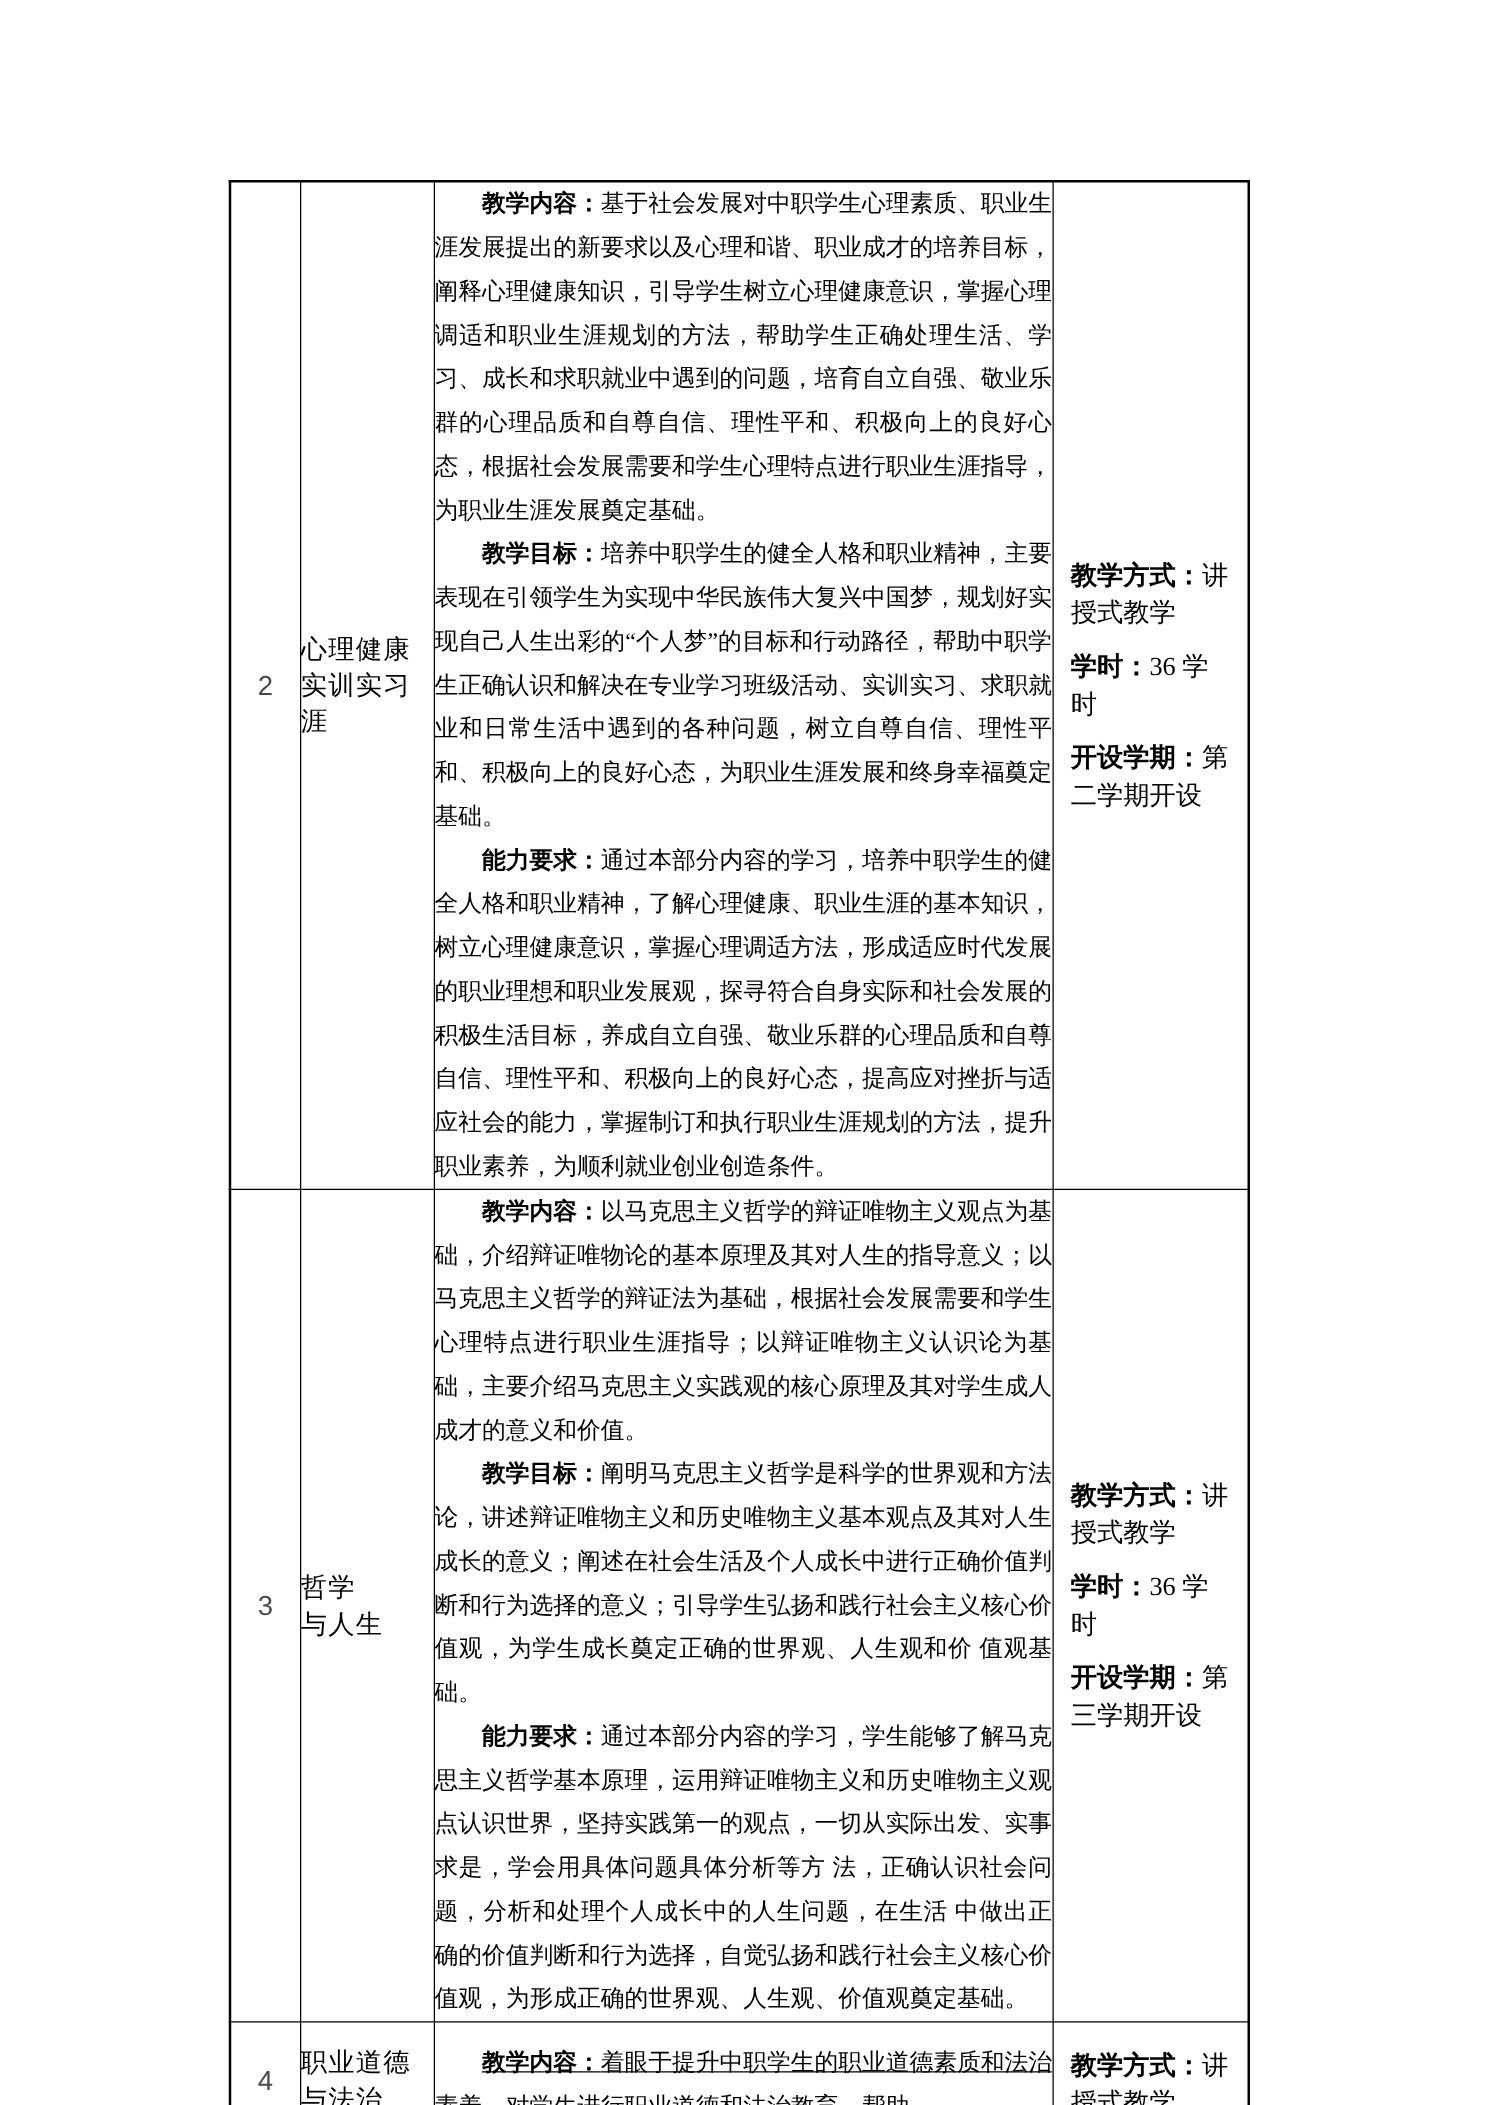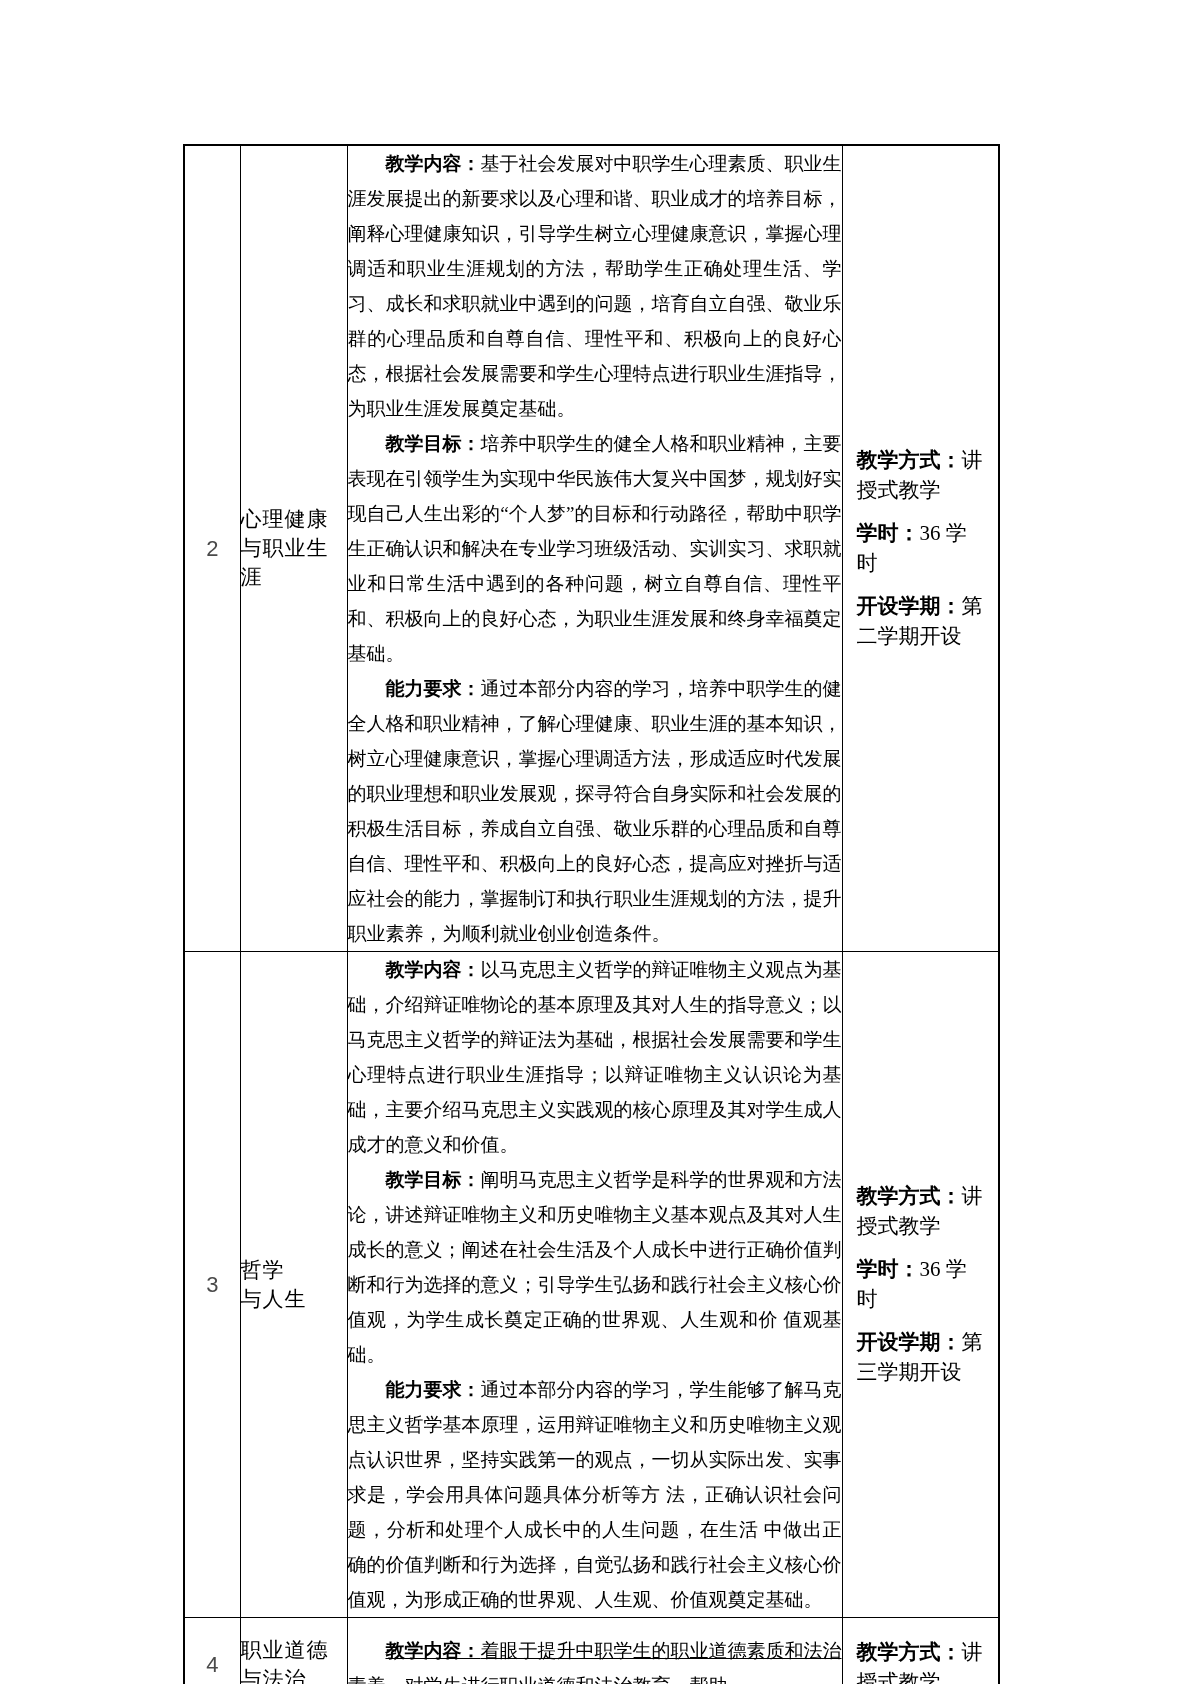--- a/index.html
+++ b/index.html
@@ -82,21 +82,21 @@
       <col style="width:157px">
     </colgroup>
     <tbody>
 
       <tr class="r0">
         <td class="num">
           <span>2</span>
         </td>
         <td class="course">
           <div>心理健康</div>
-          <div>与职业生</div>
+          <div>实训实习</div>
           <div>涯</div>
         </td>
         <td class="content">
           <p><b>教学内容：</b><span>基于社会发展对中职学生心理素质、职业生涯发展提出的新要求以及心理和谐、职业成才的培养目标，阐释心理健康知识，引导学生树立心理健康意识，掌握心理调适和职业生涯规划的方法，帮助学生正确处理生活、学习、成长和求职就业中遇到的问题，培育自立自强、敬业乐群的心理品质和自尊自信、理性平和、积极向上的良好心态，根据社会发展需要和学生心理特点进行职业生涯指导，为职业生涯发展奠定基础。</span></p>
           <p><b>教学目标：</b><span>培养中职学生的健全人格和职业精神，主要表现在引领学生为实现中华民族伟大复兴中国梦，规划好实现自己人生出彩的“个人梦”的目标和行动路径，帮助中职学生正确认识和解决在专业学习班级活动、实训实习、求职就业和日常生活中遇到的各种问题，树立自尊自信、理性平和、积极向上的良好心态，为职业生涯发展和终身幸福奠定基础。</span></p>
           <p><b>能力要求：</b><span>通过本部分内容的学习，培养中职学生的健全人格和职业精神，了解心理健康、职业生涯的基本知识，树立心理健康意识，掌握心理调适方法，形成适应时代发展的职业理想和职业发展观，探寻符合自身实际和社会发展的积极生活目标，养成自立自强、敬业乐群的心理品质和自尊自信、理性平和、积极向上的良好心态，提高应对挫折与适应社会的能力，掌握制订和执行职业生涯规划的方法，提升职业素养，为顺利就业创业创造条件。</span></p>
         </td>
         <td class="meta">
           <p><b>教学方式：</b><span>讲授式教学</span></p>
           <p><b>学时：</b><span>36 学时</span></p>

